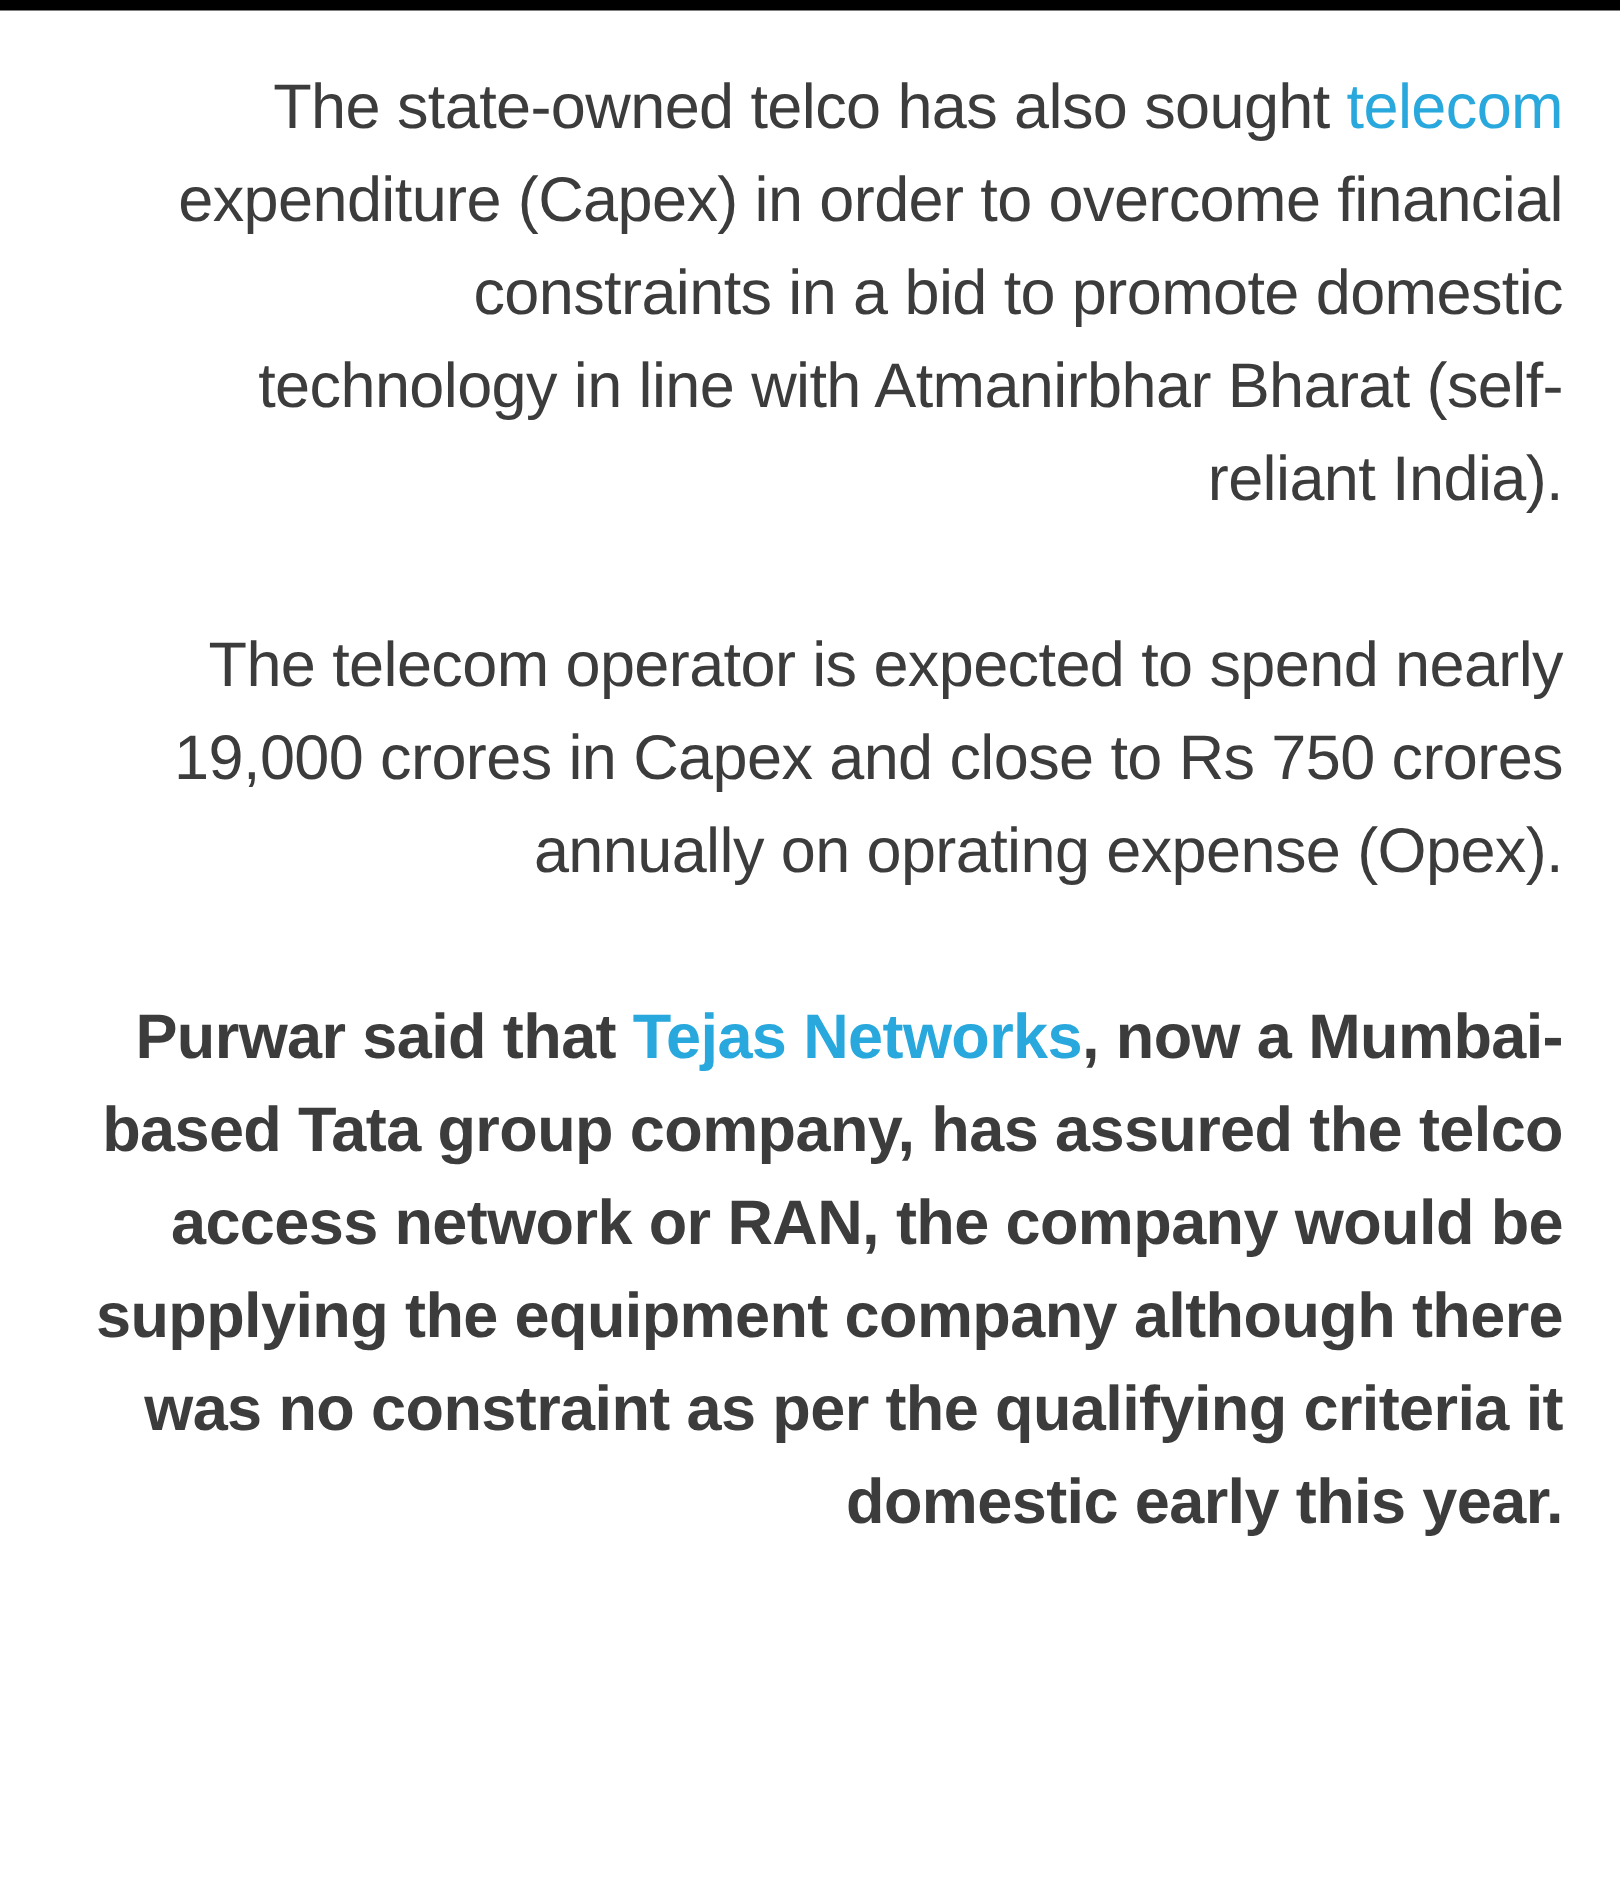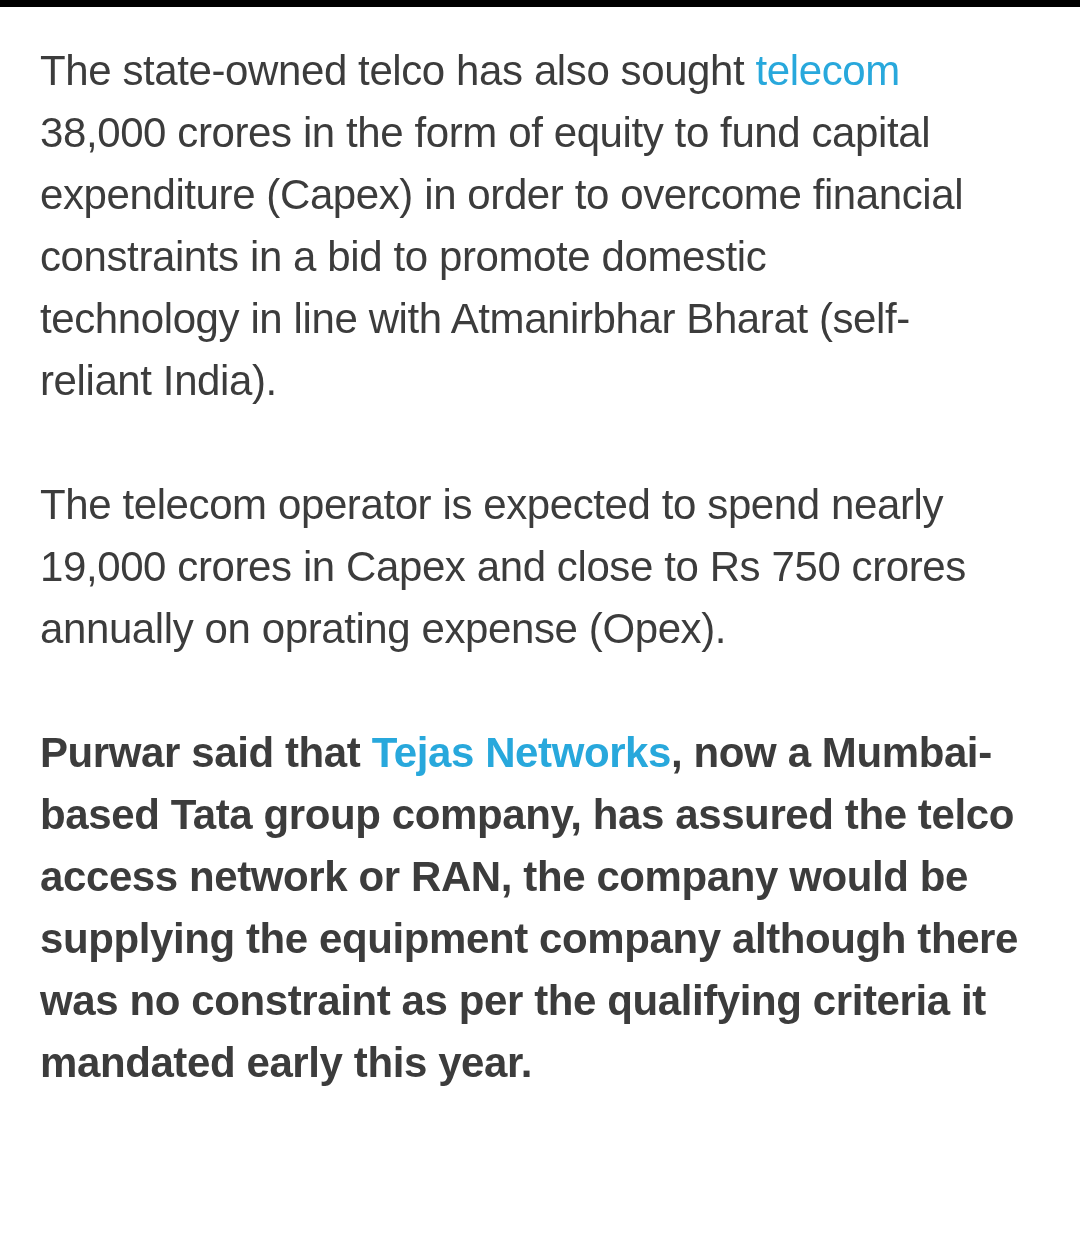--- a/index.html
+++ b/index.html
@@ -25,20 +25,21 @@
   .content{
     padding:33px 38px 0 40px;
     font-size:42px;
     line-height:62px;
     letter-spacing:-0.4px;
     color:var(--text-color);
   }
   .para{
     margin:0 0 62px 0;
     padding:0;
+    text-align:right;
   }
   .para:last-child{margin-bottom:0;font-weight:bold;}
   .line{
     display:block;
     white-space:pre;
   }
   .link{
     color:var(--link-color);
     text-decoration:none;
     cursor:pointer;
@@ -47,36 +48,35 @@
 </head>
 <body>
 
 <div class="screen">
   <div class="top-bar"></div>
 
   <div class="content">
 
     <p class="para">
       <span class="line"><span>The state-owned telco has also sought </span><a class="link">telecom</a></span>
-      <span class="line"><span>38,000 crores in the form of equity to fund capital</span></span>
       <span class="line"><span>expenditure (Capex) in order to overcome financial</span></span>
       <span class="line"><span>constraints in a bid to promote domestic</span></span>
       <span class="line"><span>technology in line with Atmanirbhar Bharat (self-</span></span>
       <span class="line"><span>reliant India).</span></span>
     </p>
 
     <p class="para">
       <span class="line"><span>The telecom operator is expected to spend nearly</span></span>
       <span class="line"><span>19,000 crores in Capex and close to Rs 750 crores</span></span>
       <span class="line"><span>annually on oprating expense (Opex).</span></span>
     </p>
 
     <p class="para">
       <span class="line"><span>Purwar said that </span><a class="link">Tejas Networks</a><span>, now a Mumbai-</span></span>
       <span class="line"><span>based Tata group company, has assured the telco</span></span>
       <span class="line"><span>access network or RAN, the company would be</span></span>
       <span class="line"><span>supplying the equipment company although there</span></span>
       <span class="line"><span>was no constraint as per the qualifying criteria it</span></span>
-      <span class="line"><span>mandated early this year.</span></span>
+      <span class="line"><span>domestic early this year.</span></span>
     </p>
 
   </div>
 </div>
 
 </body></html>

